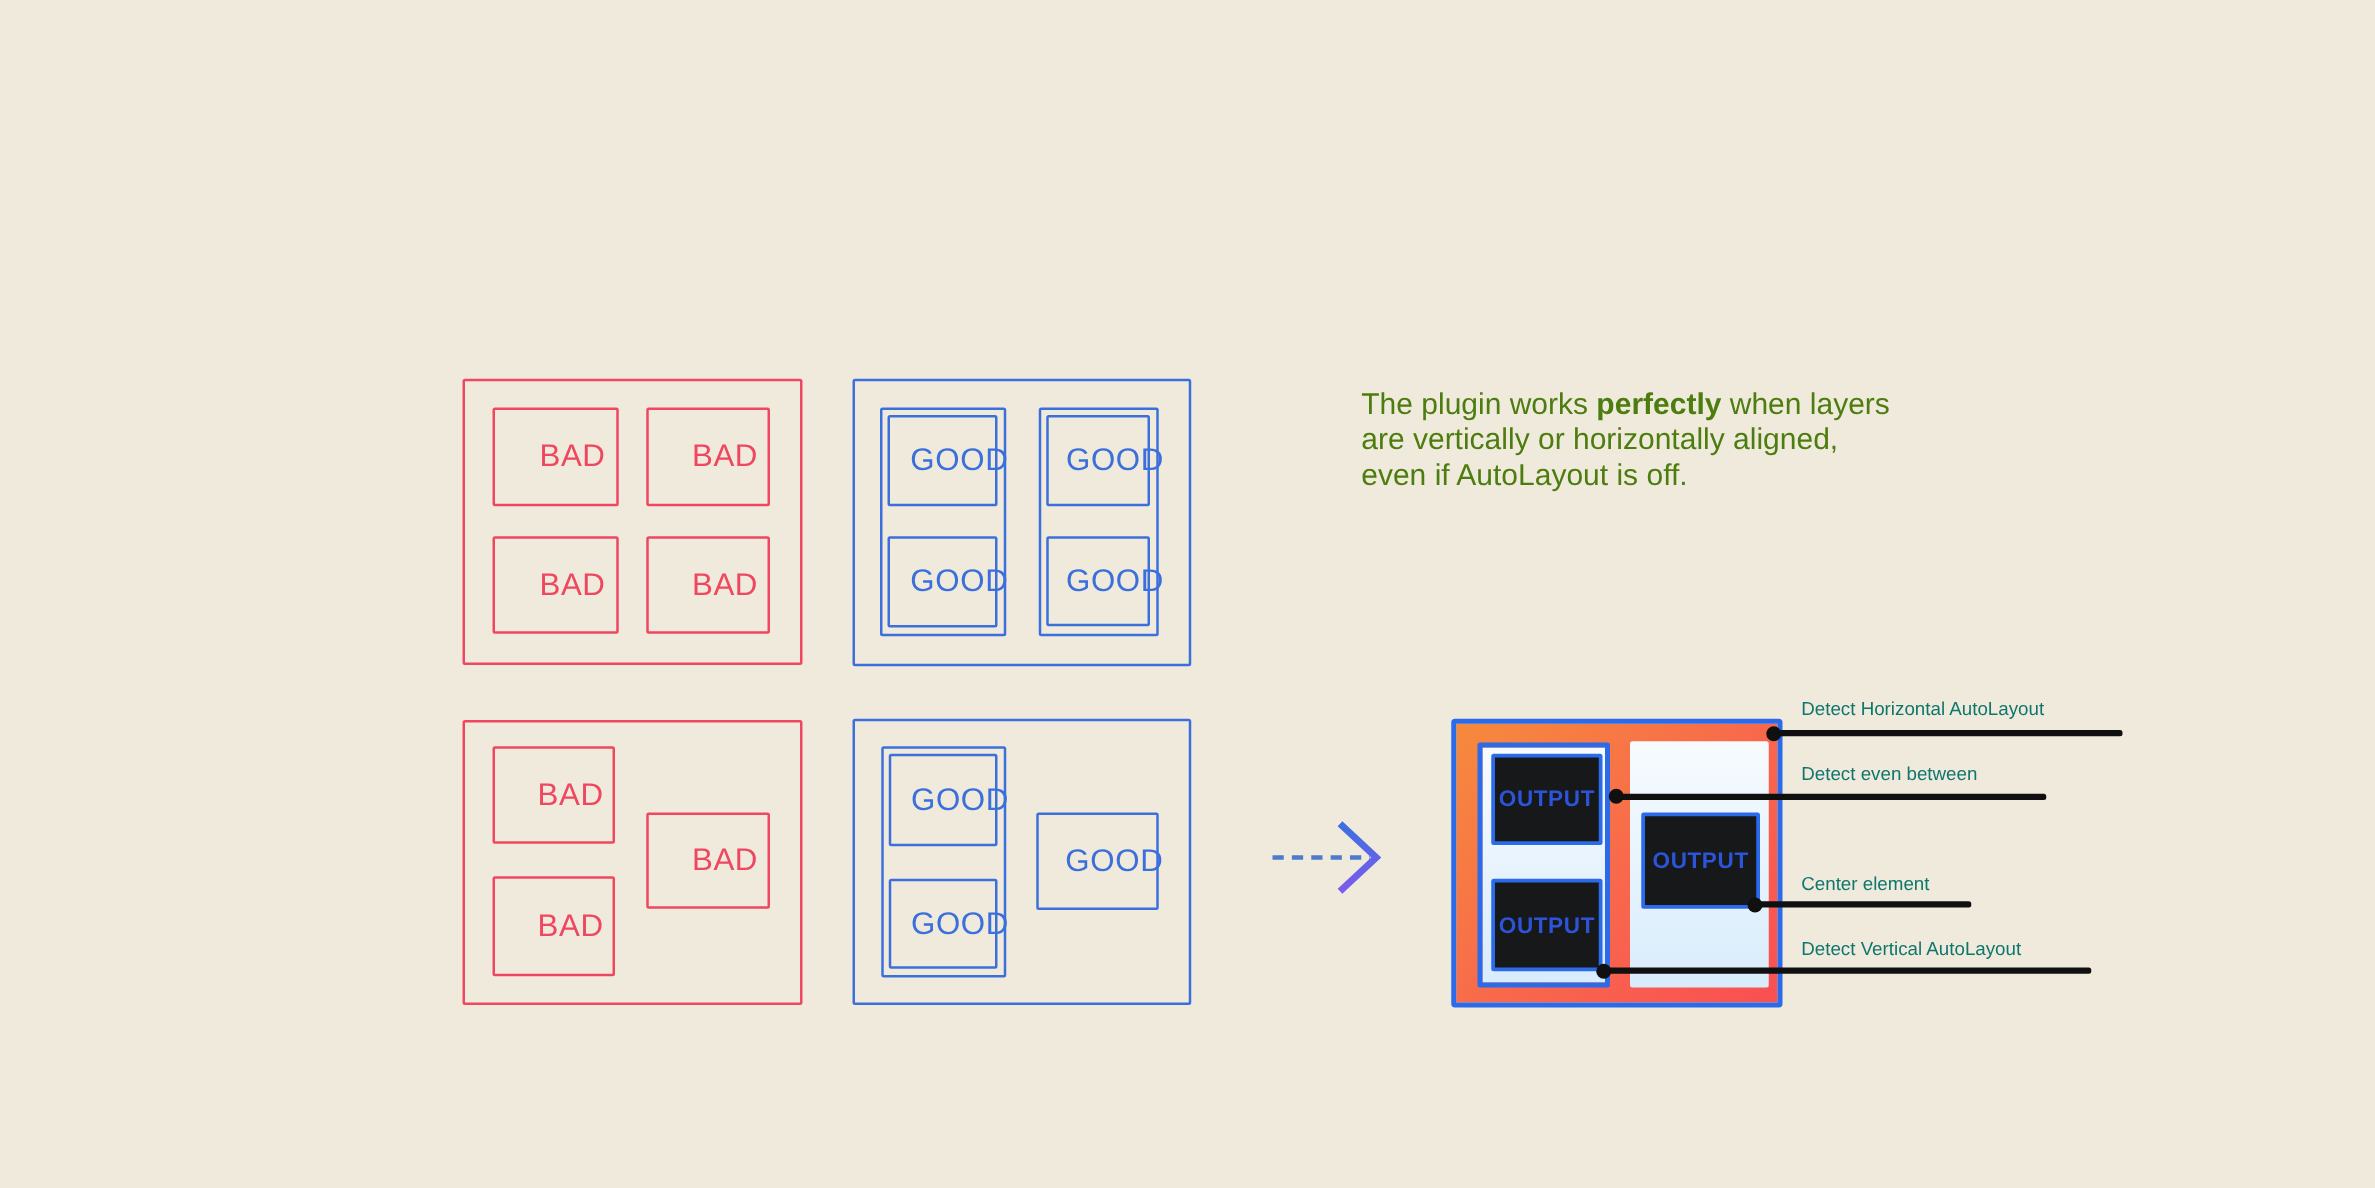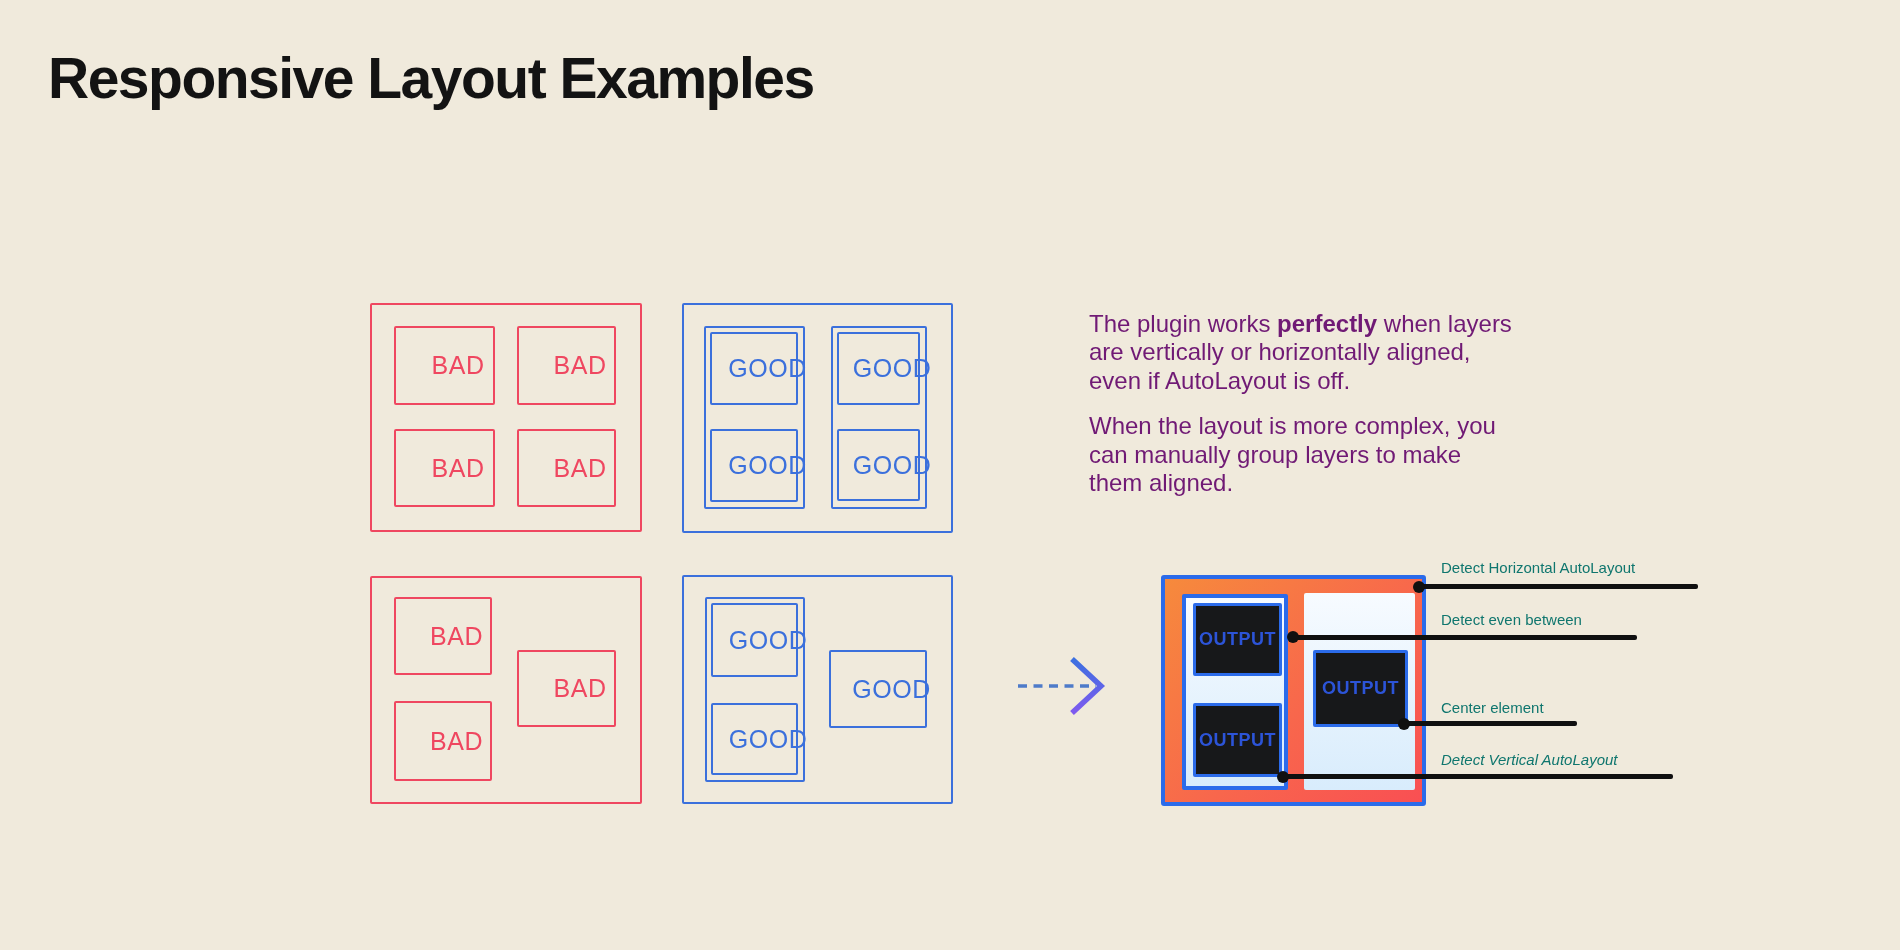--- a/index.html
+++ b/index.html
@@ -21,21 +21,21 @@
   .frame.blue{border:2.5px solid #3B70DC;}
 
   
   .cell{box-sizing:border-box;border-radius:2px;display:flex;align-items:center;justify-content:center;
         font-size:25px;font-weight:500;letter-spacing:0.5px;padding-left:27px;}
   .cell.red{border:2.5px solid #EF4760;color:#EF4760;}
   .cell.blue{border:2.5px solid #3B70DC;color:#3B70DC;}
   .wrapper.blue{box-sizing:border-box;border:2.5px solid #3B70DC;border-radius:2px;}
 
   
-  .description{left:1089px;top:310px;width:432px;color:#701a75;font-size:24px;line-height:28.4px;}
+  .description{left:1089px;top:310px;width:432px;color:#4d7c0f;font-size:24px;line-height:28.4px;}
   .description p{margin:0;}
   .description p + p{margin-top:17px;}
   .description b{font-weight:700;}
 
   
   .output-frame{
     left:1161px;top:575px;width:265px;height:231px;box-sizing:border-box;
     border:4px solid #2B6BEA;border-radius:3px;
     background:linear-gradient(135deg,#F68A3C 0%,#F8674C 55%,#F94F53 100%);
   }
@@ -52,21 +52,20 @@
   .ann-line{height:4.5px;background:#101010;border-radius:2px;}
   .ann-dot{width:12px;height:12px;border-radius:50%;background:#101010;}
 
   .arrow-svg{left:1008px;top:650px;}
 </style>
 </head>
 <body>
 
 <div class="canvas">
 
-  <div class="abs title">Responsive Layout Examples</div>
 
   <div class="abs frame red" style="left:370px;top:303px;width:272px;height:229px;">
     <div class="abs cell red" style="left:22px;top:21px;width:101px;height:79px;">BAD</div>
     <div class="abs cell red" style="left:145px;top:21px;width:99px;height:79px;">BAD</div>
     <div class="abs cell red" style="left:22px;top:124px;width:101px;height:78px;">BAD</div>
     <div class="abs cell red" style="left:145px;top:124px;width:99px;height:78px;">BAD</div>
   </div>
 
   <div class="abs frame blue" style="left:682px;top:303px;width:271px;height:230px;">
     <div class="abs wrapper blue" style="left:20px;top:21px;width:101px;height:183px;">
@@ -88,21 +87,20 @@
   <div class="abs frame blue" style="left:682px;top:575px;width:271px;height:229px;">
     <div class="abs wrapper blue" style="left:21px;top:20px;width:100px;height:185px;">
       <div class="abs cell blue" style="left:4px;top:4px;width:87px;height:74px;">GOOD</div>
       <div class="abs cell blue" style="left:4px;top:104px;width:87px;height:72px;">GOOD</div>
     </div>
     <div class="abs cell blue" style="left:145px;top:73px;width:98px;height:78px;">GOOD</div>
   </div>
 
   <div class="abs description">
     <p><span>The plugin works </span><b>perfectly</b><span> when layers are vertically or horizontally aligned, even if AutoLayout is off.</span></p>
-    <p>When the layout is more complex, you can manually group layers to make them aligned.</p>
   </div>
 
   <svg class="abs arrow-svg" width="100" height="72" viewBox="0 0 100 72">
     <defs>
       <linearGradient id="chevGrad" x1="0" y1="0" x2="0" y2="1">
         <stop offset="0" stop-color="#3C70E0"></stop>
         <stop offset="1" stop-color="#7F5AEF"></stop>
       </linearGradient>
     </defs>
     <line x1="10" y1="36" x2="88" y2="36" stroke="#4E7BC9" stroke-width="3.5" stroke-dasharray="9 6.5"></line>
@@ -122,17 +120,17 @@
   <div class="abs ann-dot" style="left:1413px;top:581px;"></div>
 
   <div class="abs ann-label" style="left:1441px;top:611px;">Detect even between</div>
   <div class="abs ann-line" style="left:1293px;top:635px;width:344px;"></div>
   <div class="abs ann-dot" style="left:1287px;top:631px;"></div>
 
   <div class="abs ann-label" style="left:1441px;top:699px;">Center element</div>
   <div class="abs ann-line" style="left:1404px;top:721px;width:173px;"></div>
   <div class="abs ann-dot" style="left:1398px;top:718px;"></div>
 
-  <div class="abs ann-label" style="left:1441px;top:751px;font-style:italic;">Detect Vertical AutoLayout</div>
+  <div class="abs ann-label" style="left:1441px;top:751px;">Detect Vertical AutoLayout</div>
   <div class="abs ann-line" style="left:1283px;top:774px;width:390px;"></div>
   <div class="abs ann-dot" style="left:1277px;top:771px;"></div>
 
 </div>
 
 </body></html>

